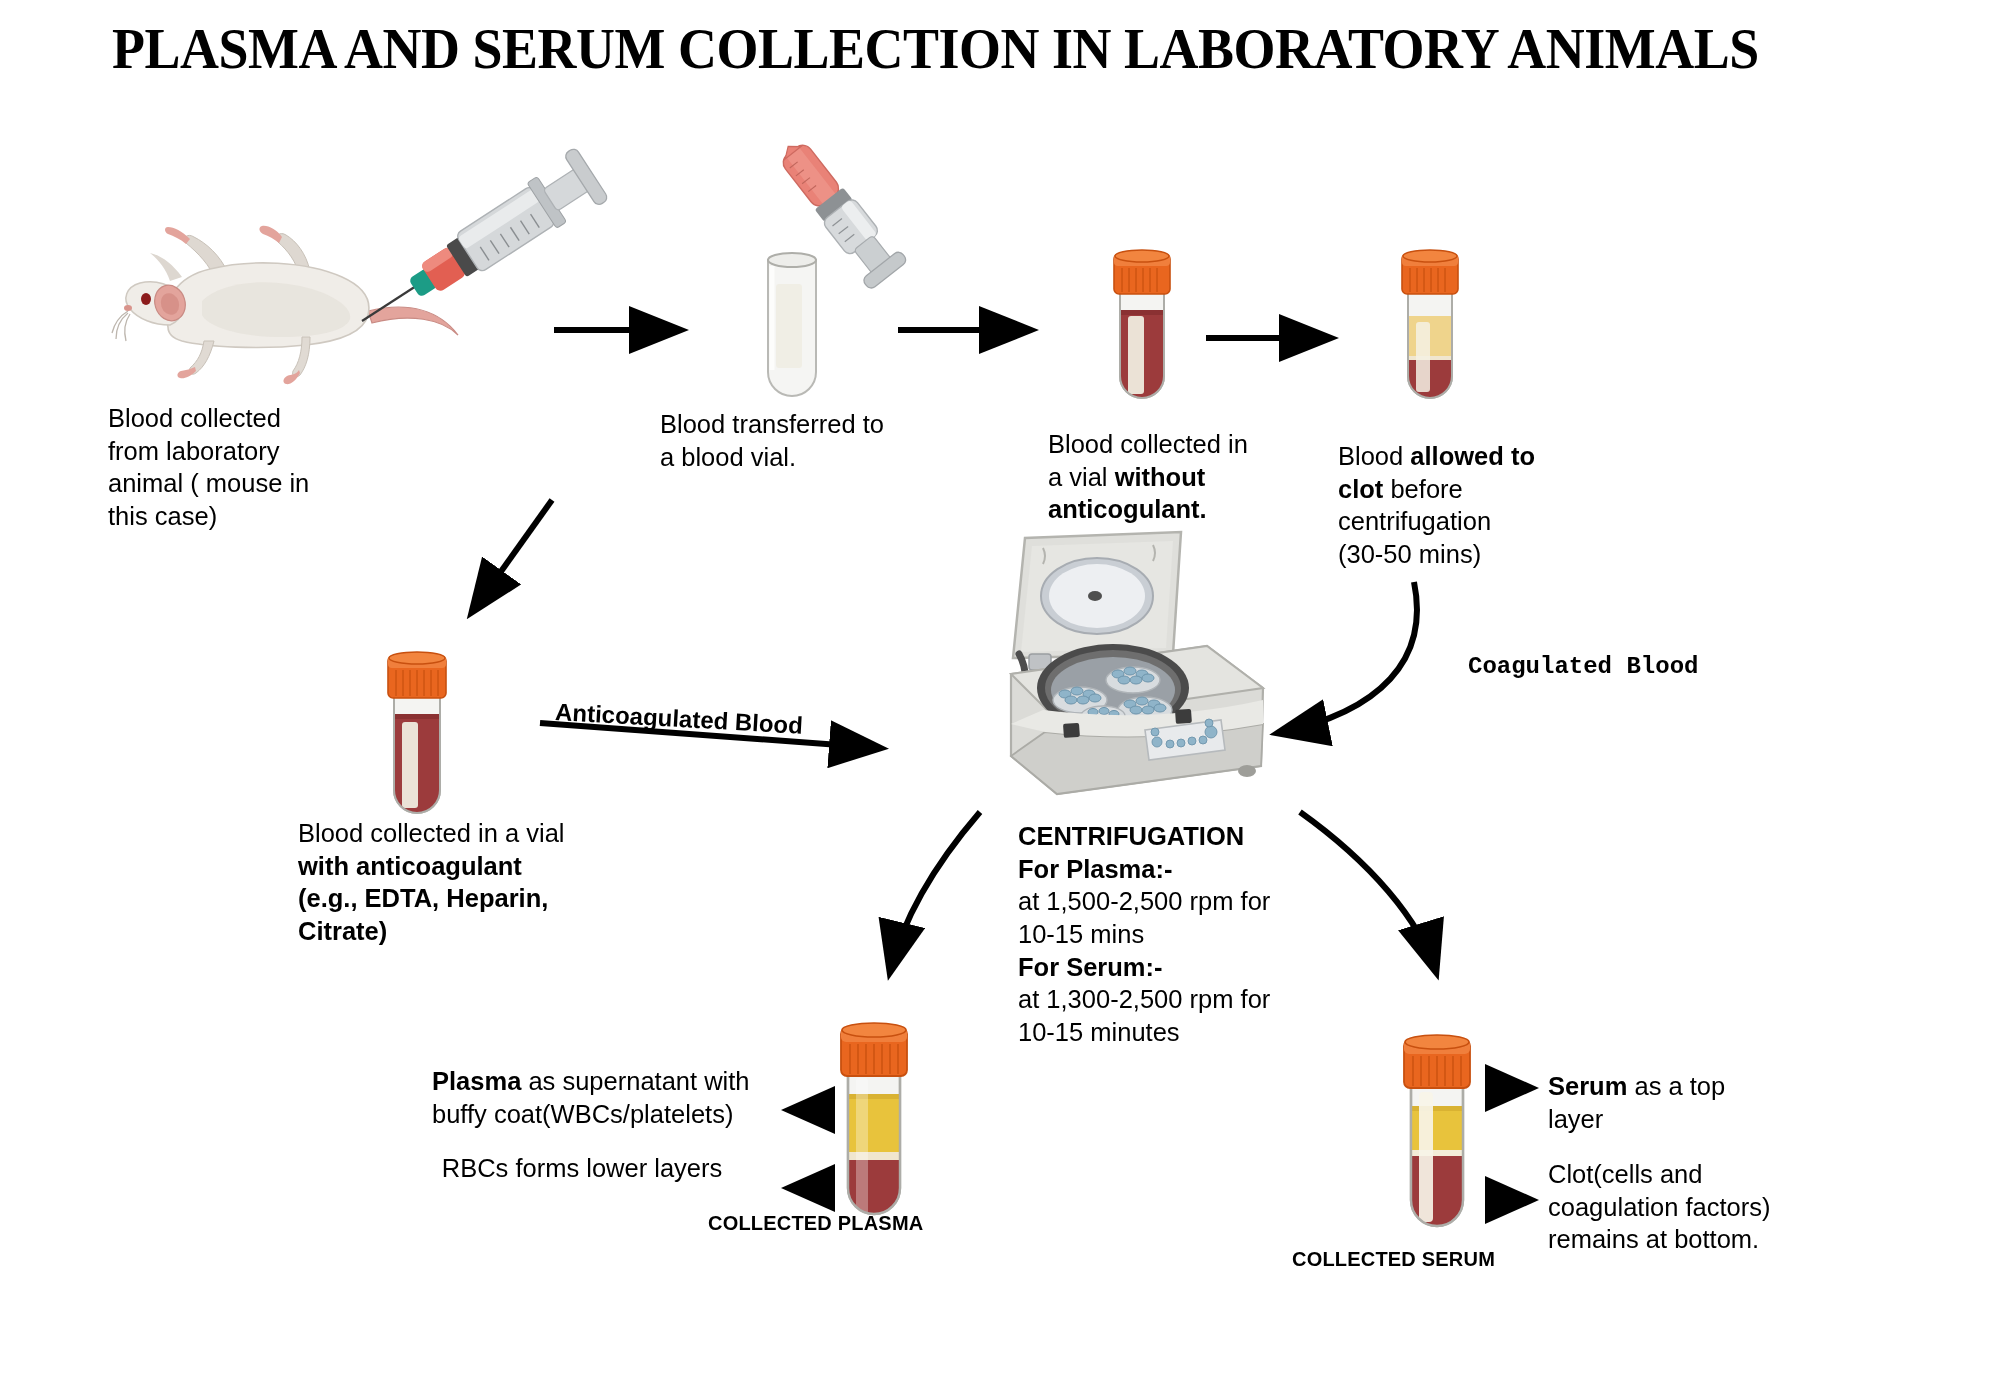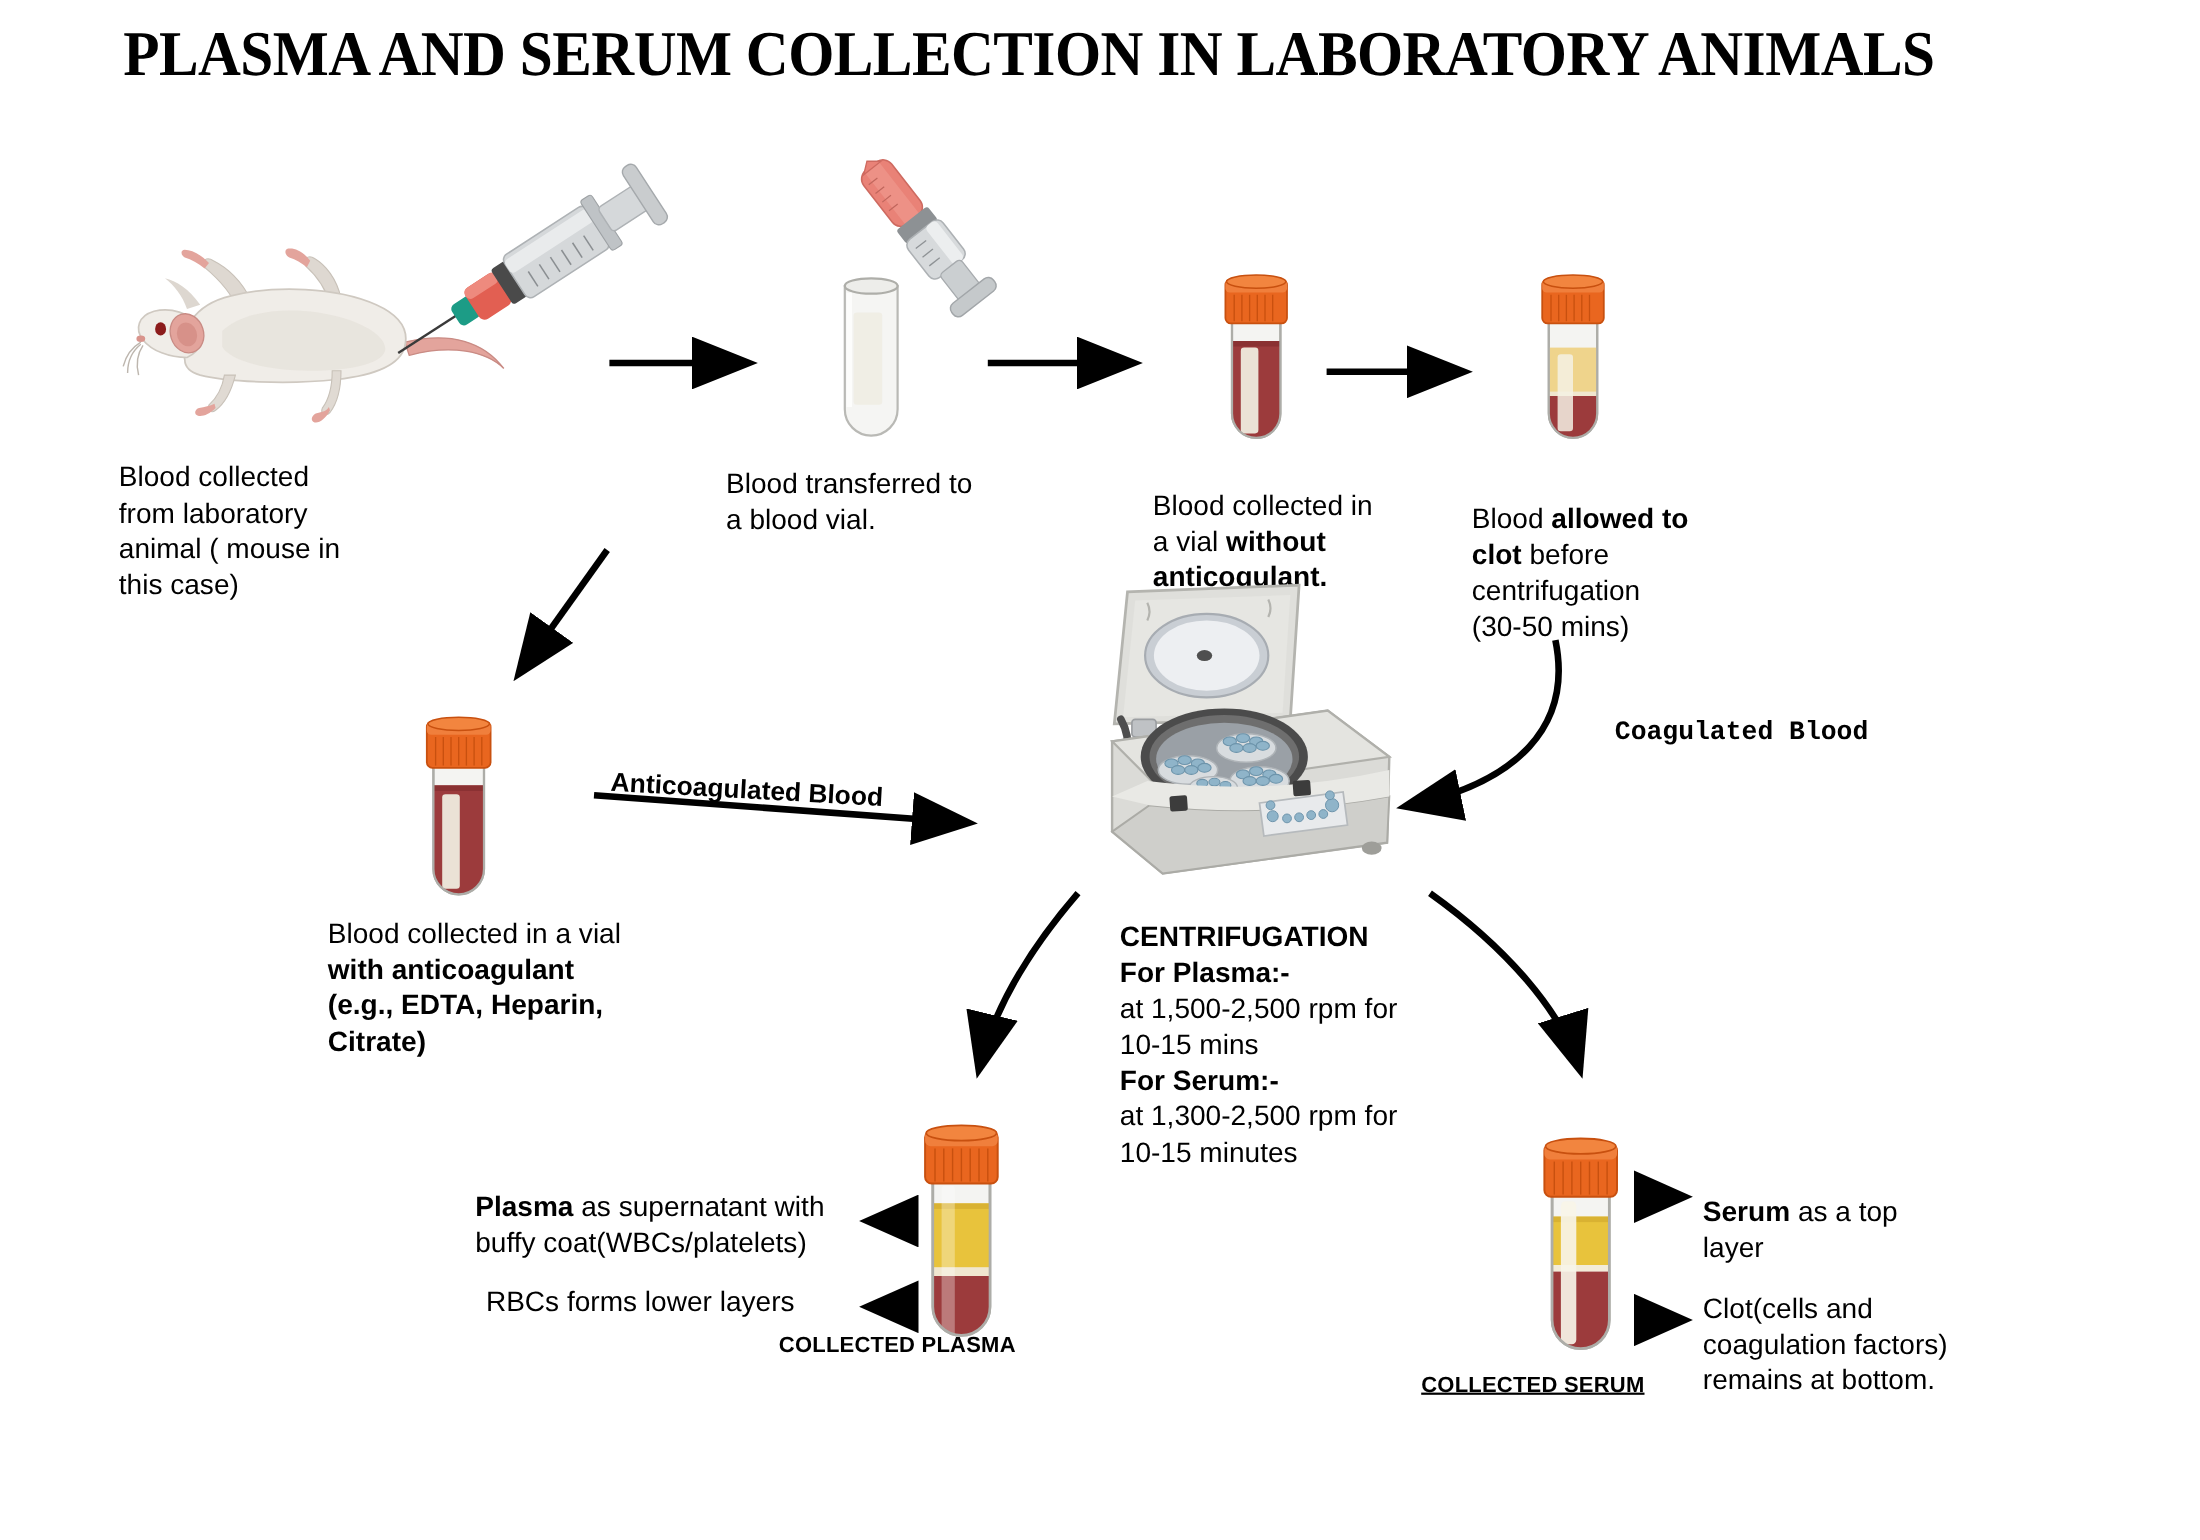--- a/index.html
+++ b/index.html
@@ -3,21 +3,21 @@
 <meta charset="utf-8">
 <style>
   html,body{margin:0;padding:0;background:#ffffff;}
   body{width:2000px;height:1400px;position:relative;overflow:hidden;
        font-family:"Liberation Sans",sans-serif;color:#000;}
   .abs{position:absolute;}
   #title{left:112px;top:18px;width:1800px;
          font-family:"Liberation Serif",serif;font-weight:bold;
          font-size:58px;line-height:1.08;letter-spacing:-0.5px;
          transform:scaleX(0.93);transform-origin:left top;}
-  .body-txt{font-size:25.5px;line-height:1.28;margin-top:16px;}
+  .body-txt{font-size:25.5px;line-height:1.28;}
   .bold{font-weight:bold;}
   .hdg{font-weight:bold;font-size:20px;letter-spacing:0.2px;}
   .lbl-arrow{font-weight:bold;font-size:24px;}
   svg{display:block;overflow:visible;}
   .layer{position:absolute;left:0;top:0;width:2000px;height:1400px;pointer-events:none;}
 </style>
 </head>
 <body>
 
 <div class="abs" id="title">PLASMA AND SERUM COLLECTION IN LABORATORY ANIMALS</div>
@@ -391,21 +391,21 @@
   <div><span class="bold">Serum</span><span> as a top</span></div>
   <div>layer</div>
 </div>
 
 <div class="abs body-txt" style="left:1548px;top:1158px;width:310px;">
   <div>Clot(cells and</div>
   <div>coagulation factors)</div>
   <div>remains at bottom.</div>
 </div>
 
-<div class="abs hdg" style="left:1292px;top:1248px;text-decoration:underline;">COLLECTED SERUM</div>
+<div class="abs hdg" style="left:1292px;top:1248px;">COLLECTED SERUM</div>
 
 <div class="layer">
   <svg width="2000" height="1400" viewBox="0 0 2000 1400">
     <defs>
       <marker id="ah" markerWidth="10" markerHeight="8" refX="8.5" refY="4" orient="auto">
         <path d="M0,0 L10,4 L0,8 Z" fill="#000"></path>
       </marker>
       <marker id="ahs" markerWidth="9" markerHeight="8" refX="7.5" refY="4" orient="auto">
         <path d="M0,0 L9,4 L0,8 Z" fill="#000"></path>
       </marker>

